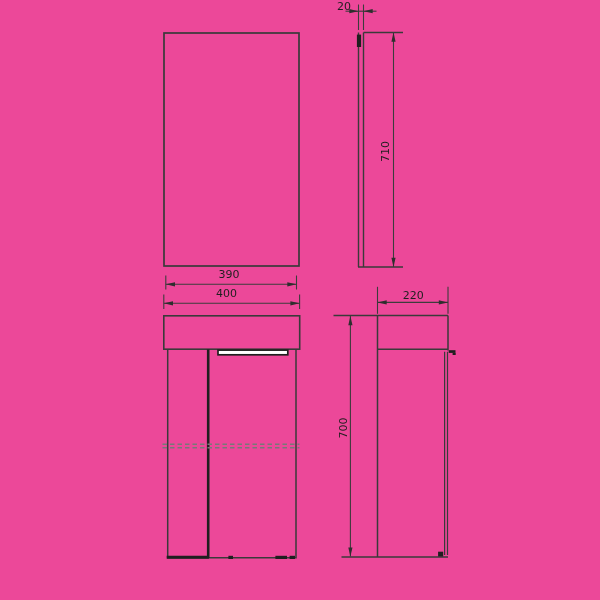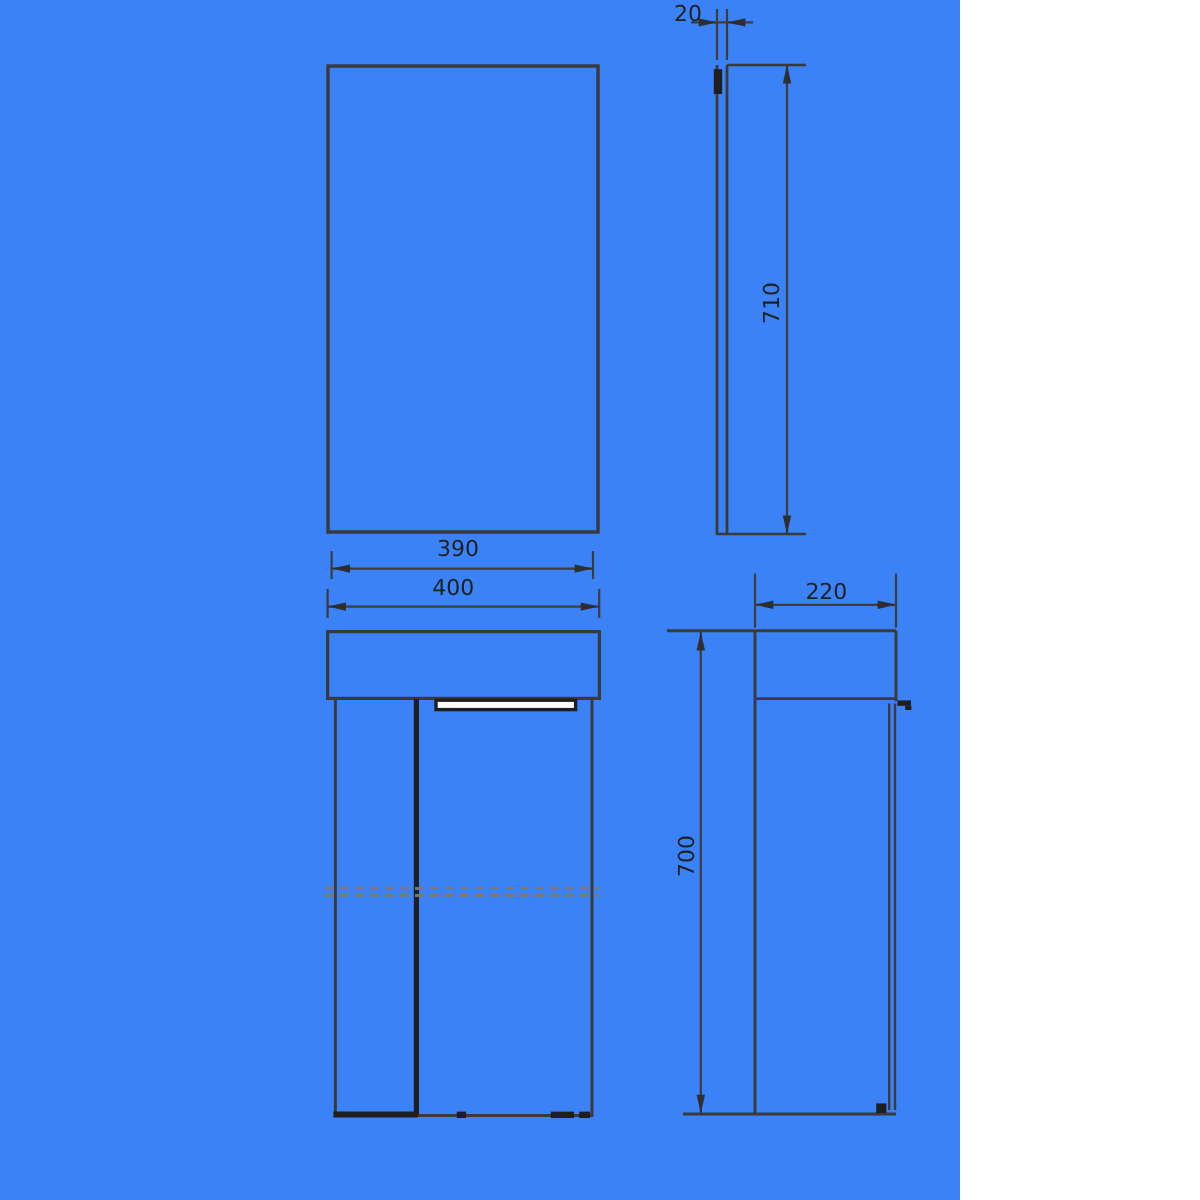--- a/index.html
+++ b/index.html
@@ -2,23 +2,23 @@
 <html><head>
 <meta charset="utf-8">
 <style>
   html, body {
     margin: 0;
     padding: 0;
     background: #ffffff;
   }
   .canvas {
     position: relative;
-    width: 480px;
+    width: 600px;
     height: 600px;
-    background: #3b82f6;
+    background: #ec4899;
     overflow: hidden;
     font-family: "DejaVu Sans", "Liberation Sans", sans-serif;
   }
   svg {
     position: absolute;
     left: 0;
     top: 0;
   }
   .dim-text {
     font-family: "DejaVu Sans", "Liberation Sans", sans-serif;

